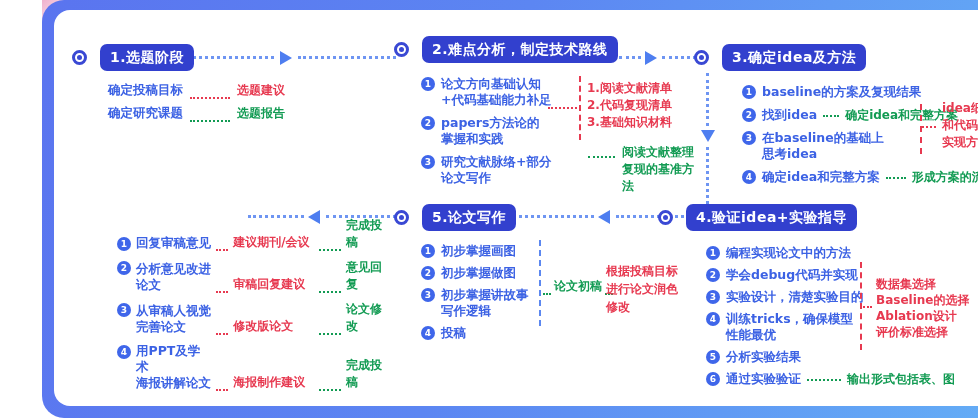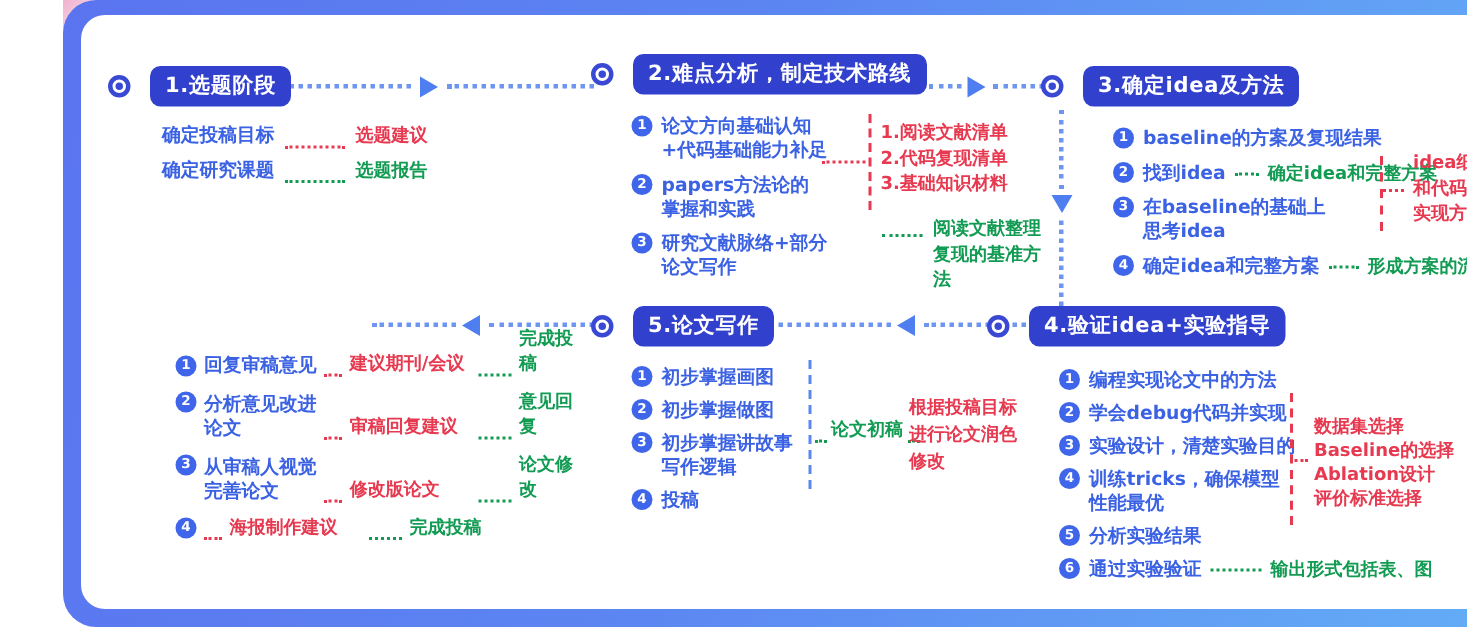--- a/index.html
+++ b/index.html
@@ -187,20 +187,22 @@
         <span class="badge" style="align-self:flex-start;margin-top:2px">3</span>
         <span class="blue ml" style="width:82px;line-height:16px">从审稿人视觉
 完善论文</span>
         <span class="hdots red-c" style="width:12px"></span>
         <span class="red" style="width:88px">修改版论文</span>
         <span class="hdots green-c" style="width:22px"></span>
         <span class="green">论文修改</span>
       </div>
       <div class="row" style="gap:5px">
         <span class="badge" style="align-self:flex-start;margin-top:2px">4</span>
+        <span class="blue ml" style="width:82px;line-height:16px">用PPT及学术
+海报讲解论文</span>
         <span class="hdots red-c" style="width:12px"></span>
         <span class="red" style="width:88px">海报制作建议</span>
         <span class="hdots green-c" style="width:22px"></span>
         <span class="green">完成投稿</span>
       </div>
     </div>
   </div>
 
   <div class="sec" style="left:352px;top:204px;width:300px">
     <div class="hdr">

